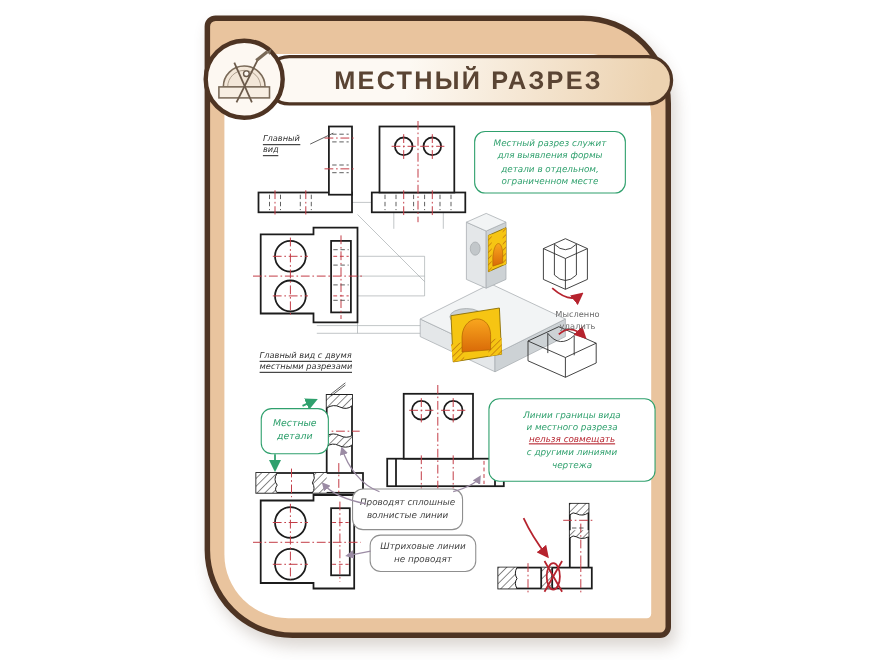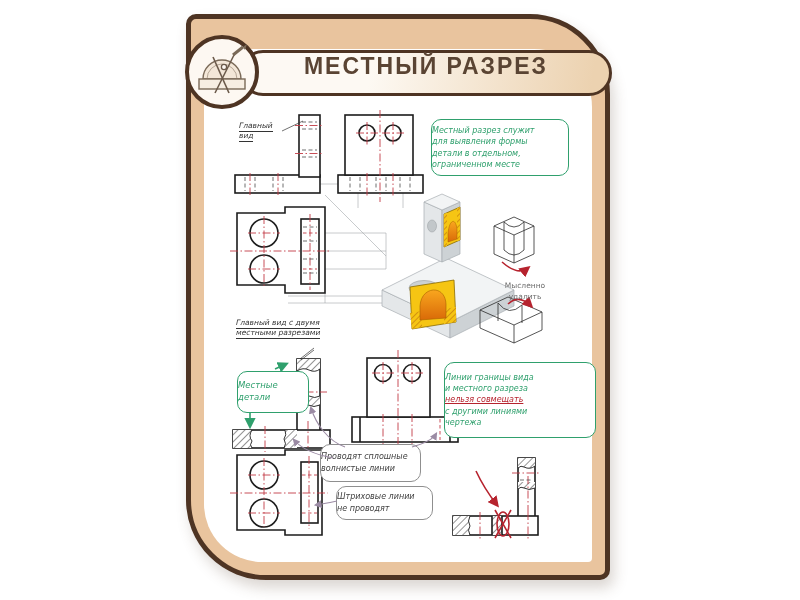--- a/index.html
+++ b/index.html
@@ -9,21 +9,21 @@
   
   .poster{position:absolute;left:186px;top:14px;width:424px;height:566px;box-sizing:border-box;
           border:5px solid var(--frame-dark);background:var(--frame-tan);
           border-radius:10px 80px 10px 80px;padding:30px 13px 13px 13px;
           box-shadow:4px 8px 14px rgba(90,70,50,.22);}
   .paper{width:100%;height:100%;background:#fff;border-radius:4px 58px 4px 58px;}
 
   .banner{position:absolute;left:240px;top:50px;width:372px;height:46px;box-sizing:border-box;
           border:3px solid var(--frame-dark);border-radius:26px;
           background:linear-gradient(100deg,var(--banner-light) 35%,var(--banner-tan) 95%);
-          display:flex;align-items:flex-start;justify-content:center;z-index:5;}
+          display:flex;align-items:center;justify-content:center;z-index:5;}
   .banner .title{font-family:"Liberation Sans",sans-serif;font-weight:bold;font-size:23px;
           letter-spacing:2px;color:var(--title-brown);}
   .logo{position:absolute;left:185px;top:35px;width:74px;height:74px;box-sizing:border-box;
         border:4px solid var(--frame-dark);border-radius:50%;background:#fdf8f2;z-index:6;
         display:flex;align-items:center;justify-content:center;}
 
   
   svg.draw{position:absolute;z-index:2;overflow:visible;}
   #overlay{position:absolute;left:0;top:0;z-index:4;pointer-events:none;}
 
@@ -40,21 +40,21 @@
   .ra{stroke:var(--red);stroke-width:1.6;fill:none;}
   .lk{stroke:#333;stroke-width:.7;fill:none;}
   .fillG{fill:var(--green);} .fillL{fill:var(--leader-gray);} .fillR{fill:var(--red);}
   .iso-top{fill:#f2f4f5;stroke:#a8adb1;stroke-width:.7;}
   .iso-l{fill:#e4e7e9;stroke:#a8adb1;stroke-width:.7;}
   .iso-r{fill:#cdd2d5;stroke:#a8adb1;stroke-width:.7;}
   .wire{stroke:#2b2b2b;stroke-width:.8;fill:none;}
   .cut{fill:var(--cut-yellow);stroke:#8a6b00;stroke-width:.8;}
 
   
-  .note{position:absolute;z-index:3;box-sizing:border-box;background:#fff;
+  .note{position:absolute;z-index:3;box-sizing:border-box;background:#fff;text-align:center;
         font-style:italic;display:flex;flex-direction:column;justify-content:center;}
   .green-note{border:1.6px solid var(--green);border-radius:10px;color:var(--green);
         font-size:8px;line-height:1.4;}
   .gray-note{border:1.3px solid #8f8f8f;border-radius:10px;color:var(--label-text);
         font-size:8px;line-height:1.45;}
   .wrong-note{border:1.6px solid var(--yellow-border);border-radius:8px;background:#fffef2;
         color:var(--red);font-size:9px;font-weight:bold;letter-spacing:1px;font-style:normal;}
   .free-label{position:absolute;z-index:3;font-style:italic;font-size:7.5px;color:#333;
         line-height:1.35;}
   .free-label .ul{border-bottom:.8px solid #333;padding-bottom:1px;margin-top:10px;}
@@ -244,21 +244,21 @@
   <div class="note gray-note" style="left:320px;top:444px;width:101px;height:38px">
     <div>Проводят сплошные</div>
     <div>волнистые линии</div>
   </div>
 
   <div class="note gray-note" style="left:336px;top:486px;width:97px;height:34px">
     <div>Штриховые линии</div>
     <div>не проводят</div>
   </div>
 
-  <div class="note green-note" style="left:237px;top:371px;width:72px;height:42px;font-size:8.5px">
+  <div class="note green-note" style="left:237px;top:371px;width:62px;height:42px;font-size:8.5px">
     <div>Местные</div>
     <div>детали</div>
   </div>
 
   <div class="free-label" style="left:239px;top:121px;width:50px">
     <span class="ul">Главный вид</span>
   </div>
 
   <div class="free-label" style="left:236px;top:318px;width:92px">
     <span class="ul">Главный вид с двумя</span><br>

